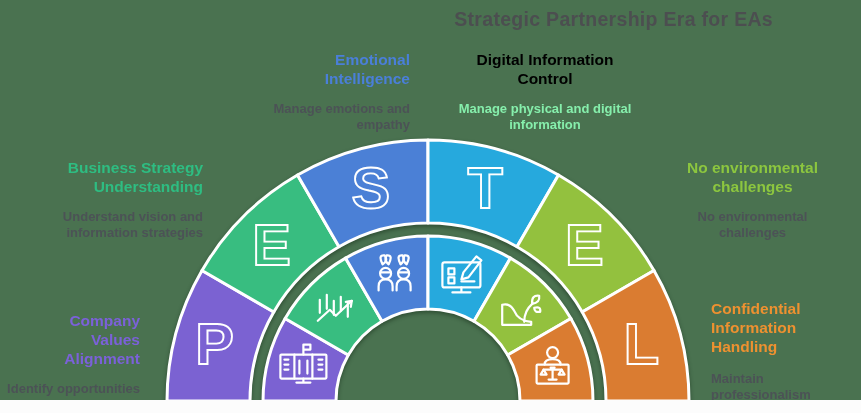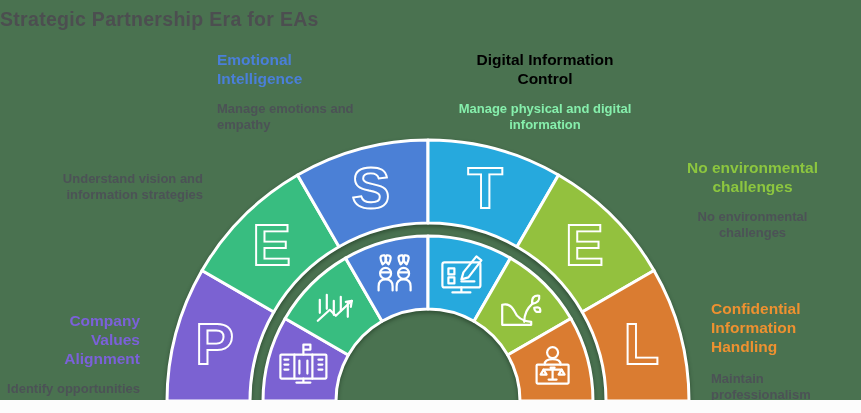--- a/index.html
+++ b/index.html
@@ -2,27 +2,27 @@
 <html><head>
 <meta charset="utf-8">
 <style>
   html,body{margin:0;padding:0;background:#333;}
   .stage{
     position:relative;width:861px;height:413px;overflow:hidden;
     background:#4A7250;
     font-family:"Liberation Sans",sans-serif;
   }
   .title{
-    position:absolute;top:8px;left:0;width:773px;text-align:left;
+    position:absolute;top:8px;left:0;width:773px;text-align:right;
     font-size:19.5px;font-weight:bold;letter-spacing:.3px;
   }
   .label{position:absolute;}
   .label .h{font-weight:bold;font-size:15.5px;line-height:19px;white-space:pre-line;}
   .label .s{margin-top:13px;font-weight:bold;font-size:13px;line-height:16px;white-space:pre-line;}
-  .lab-emotional   {left:217px;top:50px;width:180px;text-align:left;}
+  .lab-emotional   {left:230px;top:50px;width:180px;text-align:right;}
   .lab-digital     {left:440px;top:50px;width:210px;text-align:center;}
   .lab-business    {left:23px;top:158px;width:180px;text-align:right;}
   .lab-environment {left:650px;top:158px;width:205px;text-align:center;}
   .lab-values      {left:0px;top:311px;width:140px;text-align:right;}
   .lab-confidential{left:711px;top:299px;width:155px;text-align:left;}
   .lab-confidential .s{margin-top:15px;}
   .arch{position:absolute;left:0;top:0;}
   .ring path{stroke:#fff;stroke-width:3;stroke-linejoin:round;}
   .ring{filter:drop-shadow(0 2px 2px rgba(10,30,14,.45));}
   .letter{
@@ -47,20 +47,22 @@
   </div>
 
   <div class="label lab-digital">
     <div class="h" style="color: #000000;">Digital Information
 Control</div>
     <div class="s" style="color: #86efac;">Manage physical and digital
 information</div>
   </div>
 
   <div class="label lab-business">
+    <div class="h" style="color: rgb(46, 189, 130);">Business Strategy
+Understanding</div>
     <div class="s" style="color: rgb(76, 82, 86);">Understand vision and
 information strategies</div>
   </div>
 
   <div class="label lab-environment">
     <div class="h" style="color: rgb(140, 198, 63);">No environmental
 challenges</div>
     <div class="s" style="color: rgb(76, 82, 86);">No environmental
 challenges</div>
   </div>

